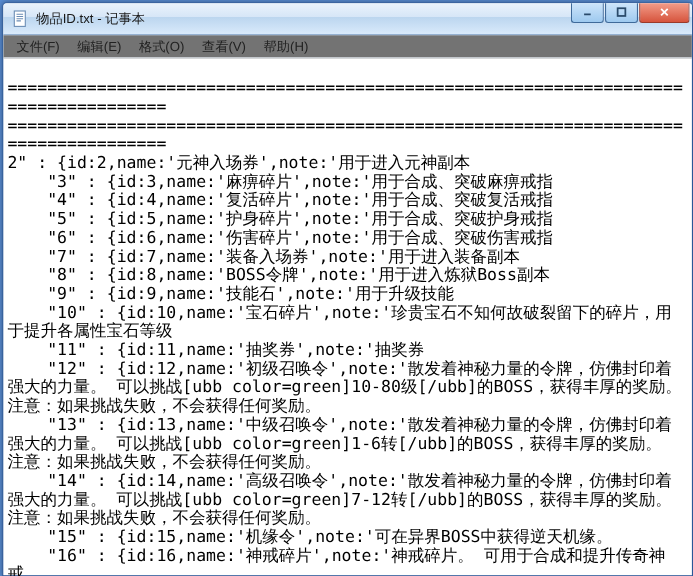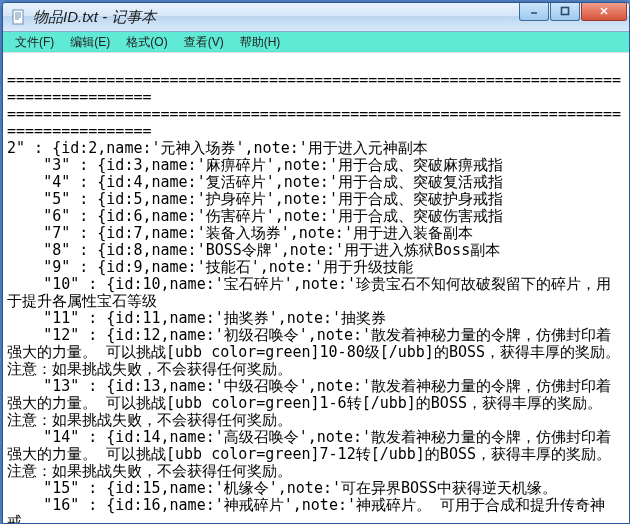--- a/index.html
+++ b/index.html
@@ -1,25 +1,25 @@
 <!DOCTYPE html>
 <html><head>
 <meta charset="utf-8">
 <style>
   html,body{margin:0;padding:0;font-family:"Microsoft YaHei","SimSun",Arial,sans-serif;font-size:12px;background:#5a8fd6;}
   .window{width:626px;height:520px;margin:2px;background:#fff;border:1px solid #2b5797;border-radius:4px 4px 0 0;box-shadow:0 0 6px rgba(0,0,0,.4);display:flex;flex-direction:column;overflow:hidden;}
   .titlebar{height:28px;background:linear-gradient(to bottom,#eaf3fc 0%,#d6e6f7 45%,#bcd6ef 46%,#d9eafb 100%);border-bottom:1px solid #8aa9cc;display:flex;align-items:center;padding:0 4px 0 8px;position:relative;}
   .titlebar .icon{width:16px;height:16px;margin-right:6px;}
-  .titlebar .title{color:#1a1a1a;font-size:15px;white-space:nowrap;font-style:italic;}
+  .titlebar .title{color:#1a1a1a;font-size:12px;white-space:nowrap;}
   .winbtns{position:absolute;right:2px;top:0;display:flex;}
   .winbtn{width:28px;height:18px;margin-top:-1px;margin-left:1px;border:1px solid #3f6a9a;border-top:none;background:linear-gradient(to bottom,#cfe6fb,#9ec9ef);display:flex;align-items:center;justify-content:center;color:#1a3a5a;font-size:11px;border-radius:0 0 3px 3px;}
   .winbtn.close{background:linear-gradient(to bottom,#f4a08d,#d6543d);color:#fff;border-color:#9a3a2a;width:44px;}
   .winbtn svg{stroke:#2a4a6a;stroke-width:1.6;fill:none;}
   .winbtn.close svg{stroke:#fff;}
-  .menubar{height:20px;background:#5eead4;border-bottom:1px solid #d8dde3;display:flex;align-items:center;padding:0 4px;font-size:12px;}
+  .menubar{height:20px;background:#737373;border-bottom:1px solid #d8dde3;display:flex;align-items:center;padding:0 4px;font-size:12px;}
   .menuitem{padding:2px 8px;color:#222;}
   .content{flex:1;overflow:auto;padding:2px 4px;font-family:"SimSun","NSimSun",monospace;font-size:15px;line-height:17px;color:#000;white-space:pre-wrap;word-break:break-all;}
 </style>
 </head>
 <body>
 
 <div class="window">
   <div class="titlebar">
     <span class="icon">
       <svg width="16" height="16" viewBox="0 0 16 16">

